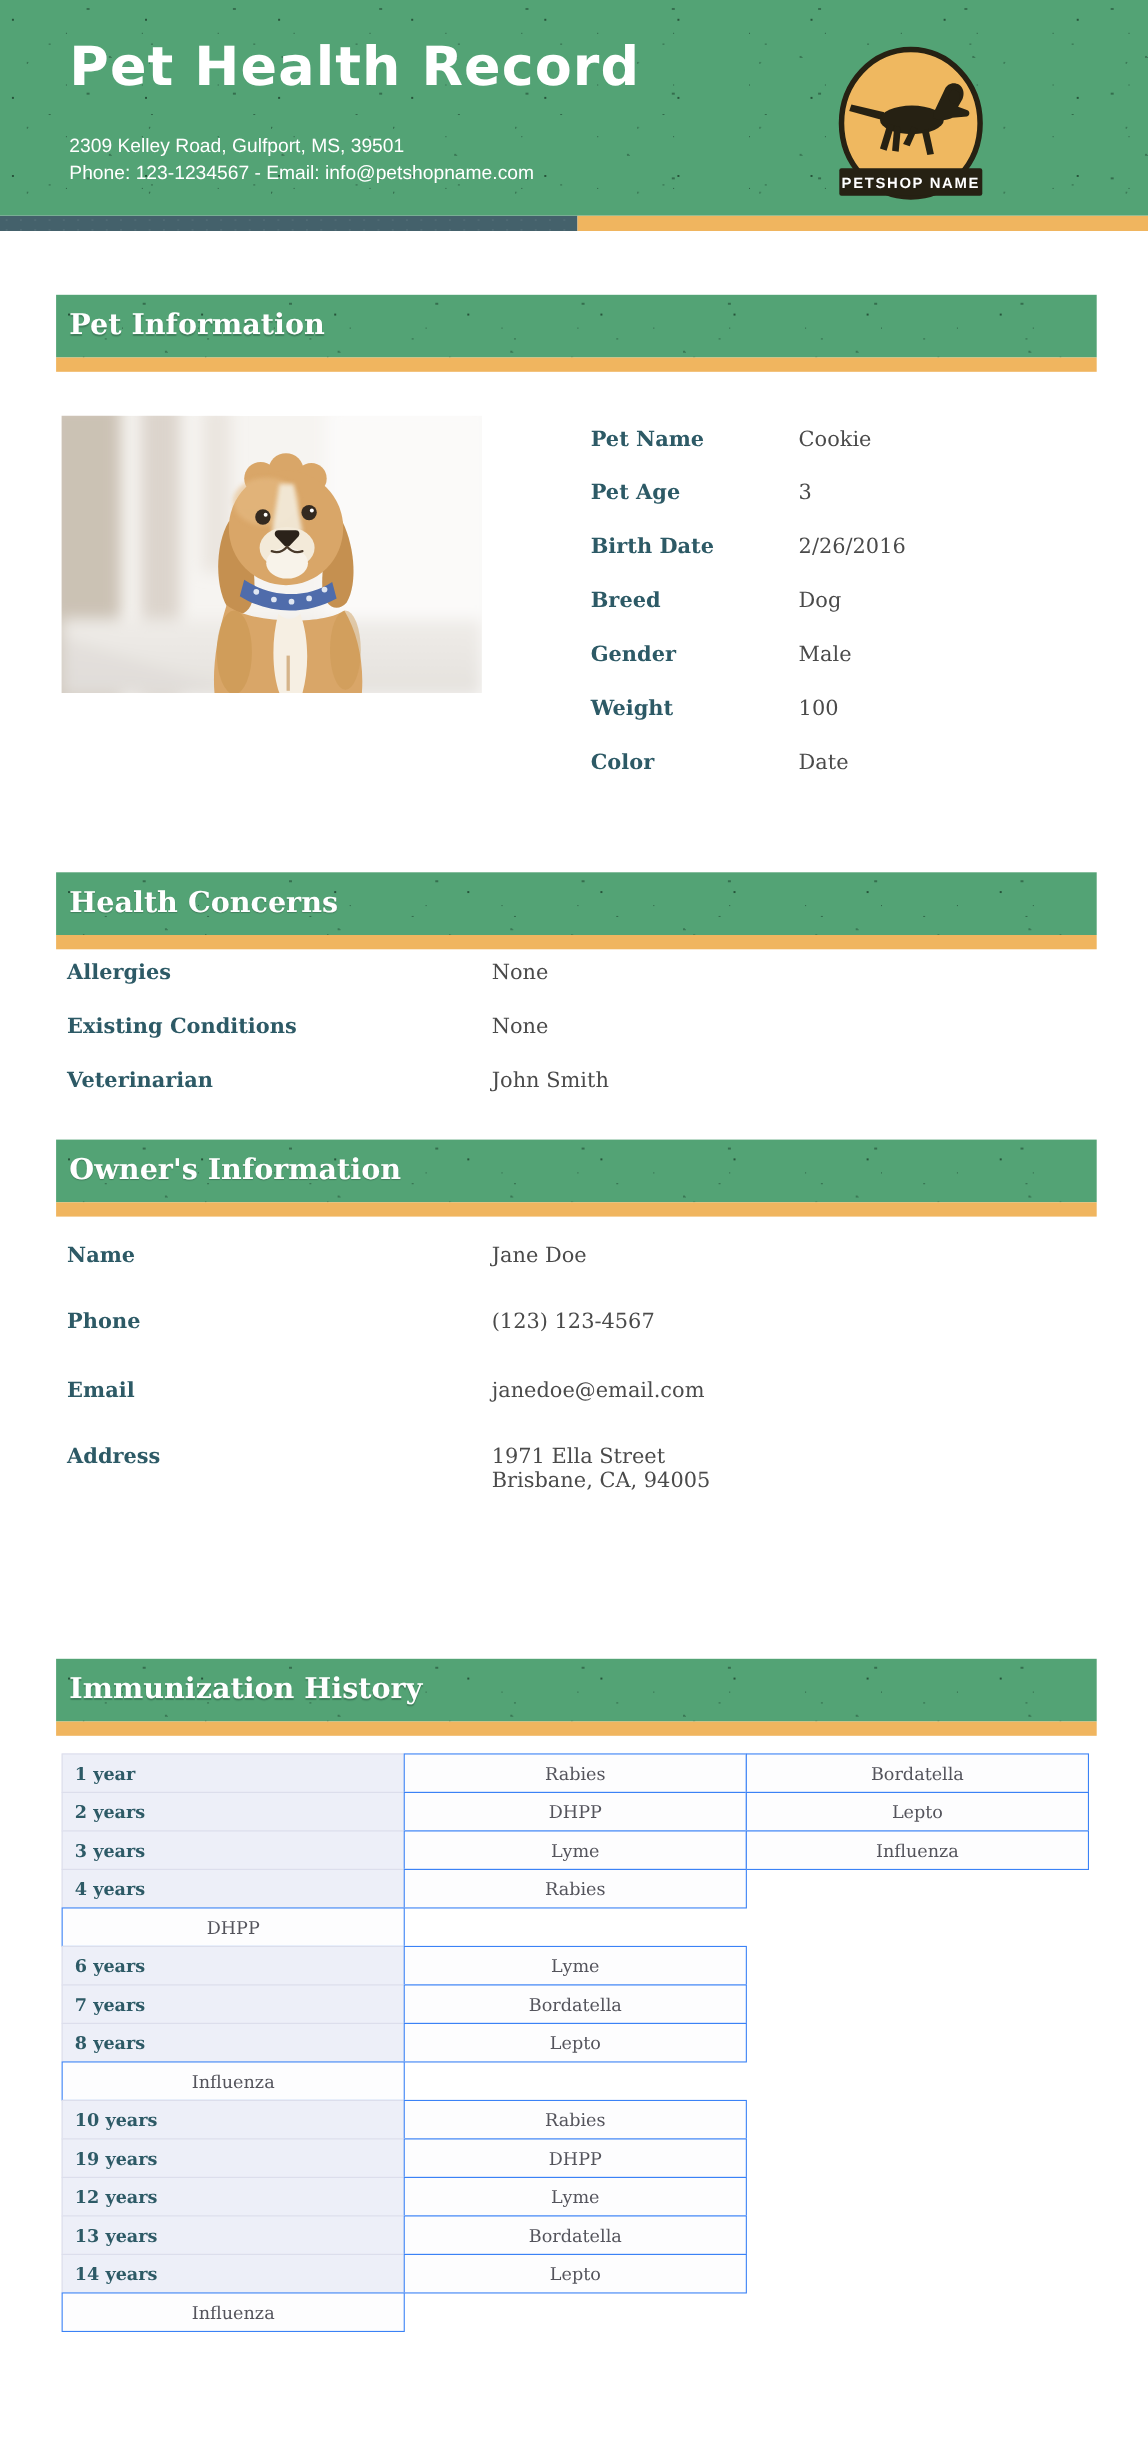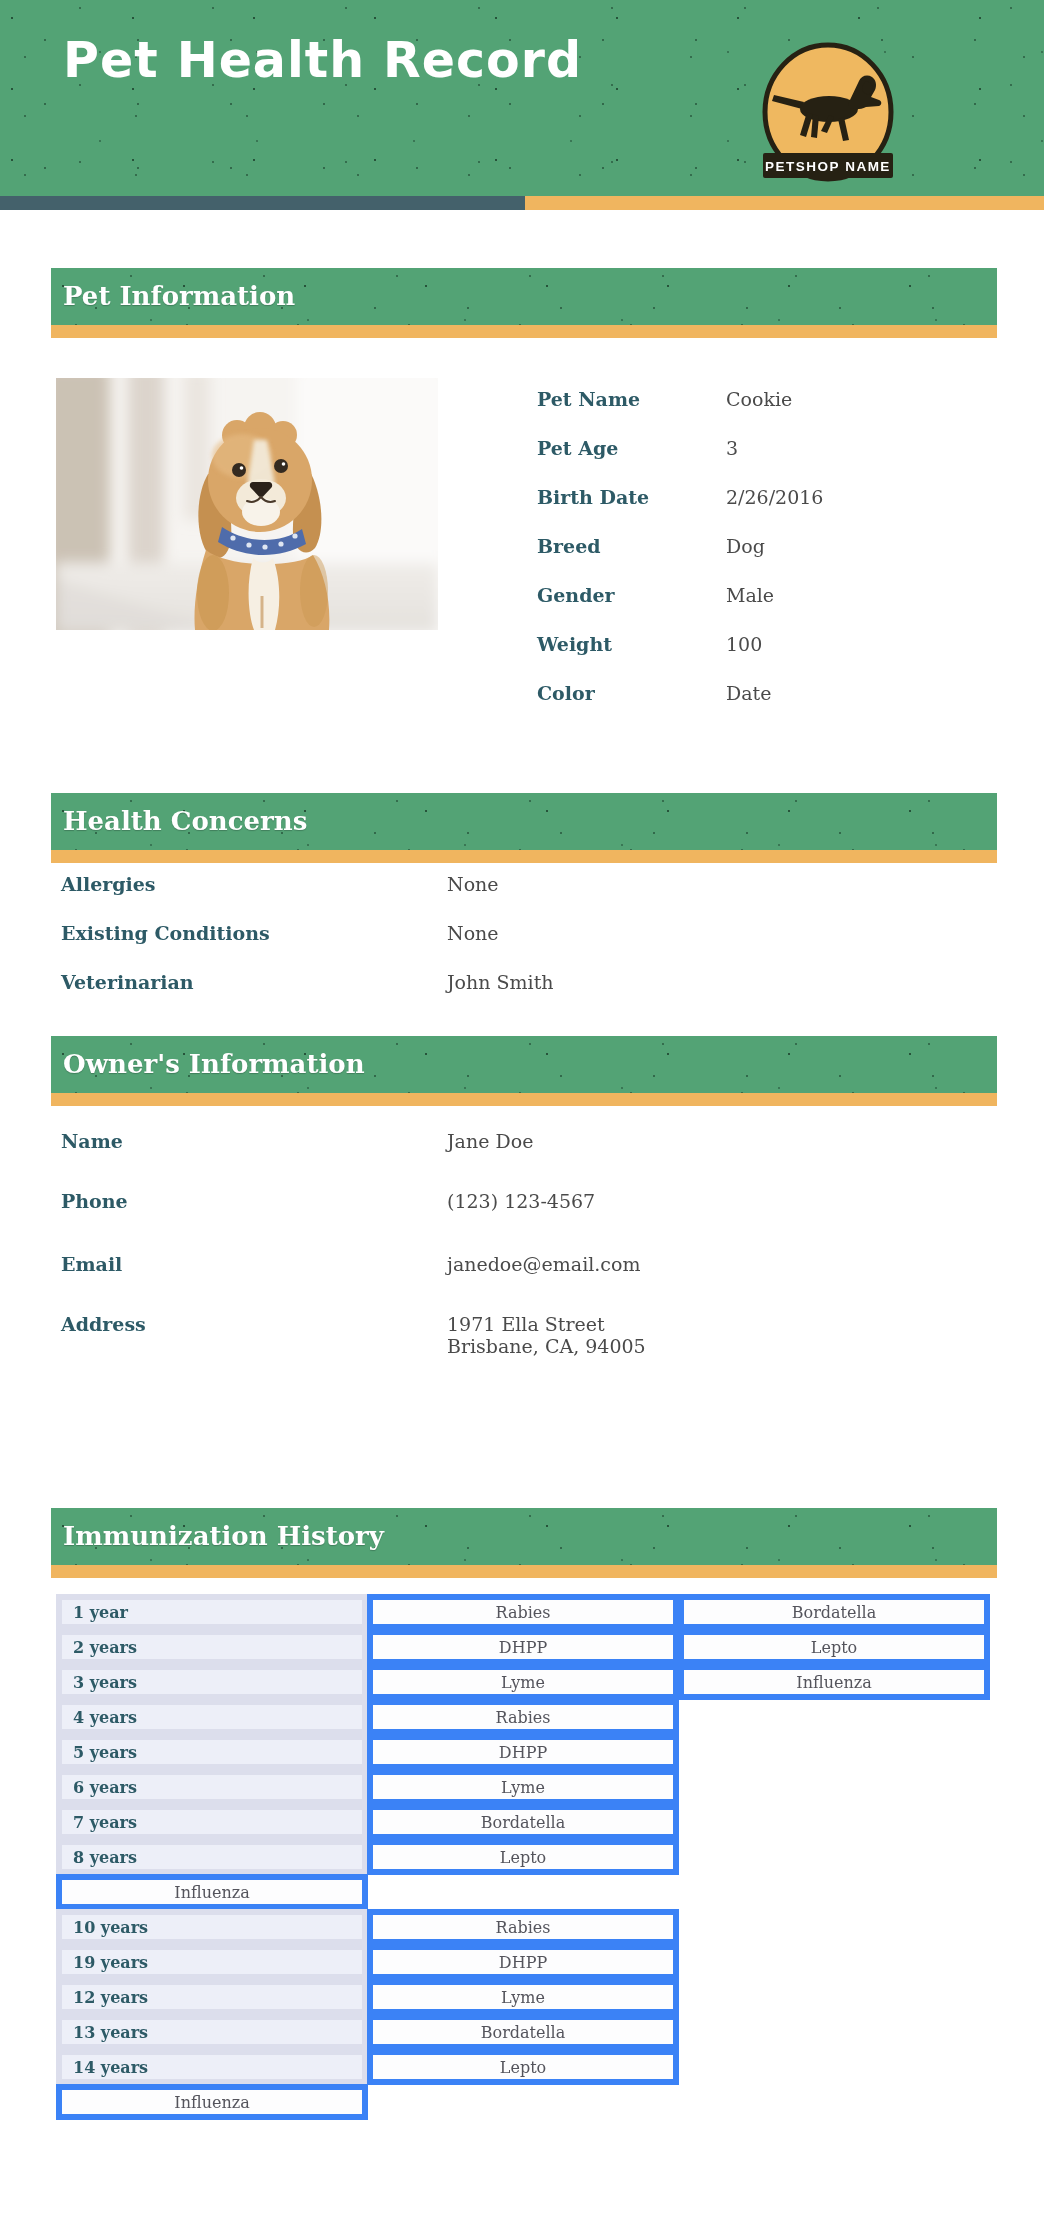--- a/index.html
+++ b/index.html
@@ -76,36 +76,40 @@
   .addr-line2 { margin-top:0; }
 
   .sec-immuno { margin-top:151px; }
 
   
   .itable { margin-top:16px; margin-left:5px; width:935px; }
   .trow { display:flex; height:36px; }
   .trow + .trow { margin-top:-1px; }
   .tcell {
     height:36px; display:flex; align-items:center;
-    border:6px solid #3b82f6; font-size:16px;
+    border:1px solid #3b82f6; font-size:16px;
   }
   .tcell + .tcell { margin-left:-1px; }
   .tcell.age {
     width:312px; background:#edeff8; color:#2d5a66; font-weight:700;
     padding-left:11px; border-color:#dcdeec;
   }
   .tcell.vac { width:312px; background:#fdfdfe; color:#54545c; justify-content:center; }
 </style>
 </head>
 <body>
 
 <div id="page">
 
   <header class="hero speckled">
     <div class="hero-title">Pet Health Record</div>
+    <div class="hero-address">
+      <div>2309 Kelley Road, Gulfport, MS, 39501</div>
+      <div>Phone: 123-1234567 - Email: info@petshopname.com</div>
+    </div>
     <svg class="logo" viewBox="0 0 134 146" aria-hidden="true">
       <ellipse cx="67" cy="72" rx="63" ry="67" fill="#efb860" stroke="#262113" stroke-width="5"></ellipse>
       <g fill="#262113">
         <path d="M13 55 L43 62 L41 69 L11 61 Z"></path>
         <ellipse cx="68" cy="69" rx="29" ry="13"></ellipse>
         <path d="M88 62 L98 41 C100 36 106 34 111 37 C115 40 116 45 114 50 L110 57 L118 60 C121 61 121 65 118 66 L105 67 C99 70 92 70 87 67 Z"></path>
         <path d="M104 42 C110 40 114 47 110 53 C106 56 101 53 101 47 Z"></path>
         <path d="M83 77 L88 100 L82 101 L77 79 Z"></path>
         <path d="M73 77 L66 93 L60 91 L68 75 Z"></path>
         <path d="M52 74 L45 97 L39 95 L46 72 Z"></path>
@@ -288,21 +292,20 @@
         <div class="trow">
           <div class="tcell age">3 years</div>
           <div class="tcell vac">Lyme</div>
           <div class="tcell vac">Influenza</div>
         </div>
         <div class="trow">
           <div class="tcell age">4 years</div>
           <div class="tcell vac">Rabies</div>
         </div>
         <div class="trow">
-          <div class="tcell age">5 years</div>
           <div class="tcell vac">DHPP</div>
         </div>
         <div class="trow">
           <div class="tcell age">6 years</div>
           <div class="tcell vac">Lyme</div>
         </div>
         <div class="trow">
           <div class="tcell age">7 years</div>
           <div class="tcell vac">Bordatella</div>
         </div>

